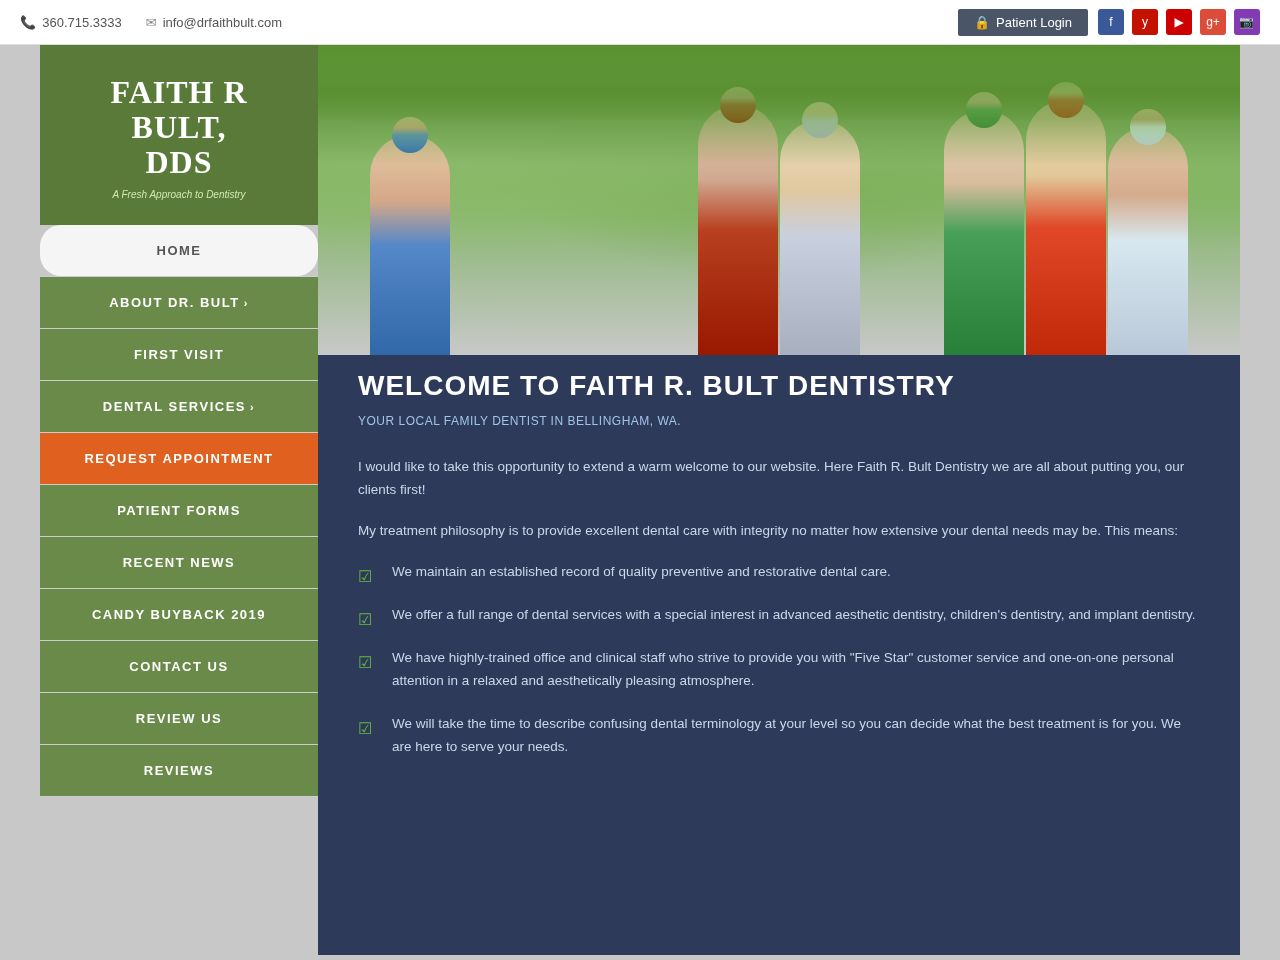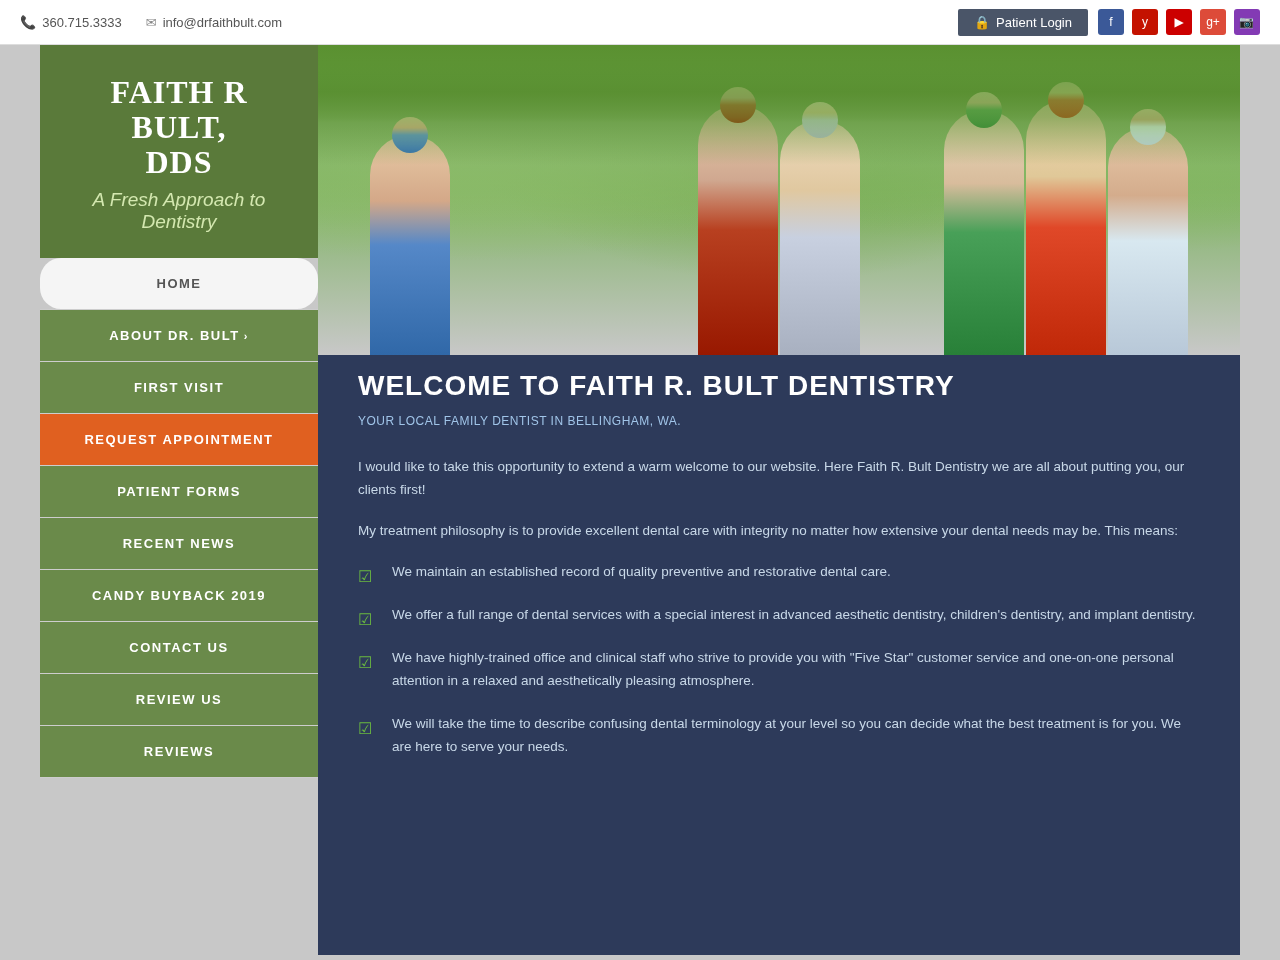--- a/index.html
+++ b/index.html
@@ -88,21 +88,21 @@
       font-size: 32px;
       font-weight: bold;
       color: #fff;
       font-family: 'Georgia', serif;
       line-height: 1.1;
       text-transform: uppercase;
       letter-spacing: 1px;
     }
     .logo-subtitle {
       color: #d4e8b0;
-      font-size: 19px;
+      font-size: 10px;
       margin-top: 8px;
       font-style: italic;
     }
     .nav-menu {
       list-style: none;
     }
     .nav-item {
       border-bottom: 1px solid rgba(255,255,255,0.1);
     }
     .nav-link {
@@ -268,20 +268,23 @@
     </div>
     <ul class="nav-menu" id="nav-menu">
     <li class="nav-item">
           <a class="nav-link home" href="#">HOME</a>
         </li>
         <li class="nav-item">
           <a class="nav-link" href="#">ABOUT DR. BULT<span class="nav-arrow">›</span></a>
         </li>
         <li class="nav-item">
           <a class="nav-link" href="#">FIRST VISIT</a>
+        </li>
+        <li class="nav-item">
+          <a class="nav-link" href="#">DENTAL SERVICES<span class="nav-arrow">›</span></a>
         </li>
         <li class="nav-item">
           <a class="nav-link active" href="#">REQUEST APPOINTMENT</a>
         </li>
         <li class="nav-item">
           <a class="nav-link" href="#">PATIENT FORMS</a>
         </li>
         <li class="nav-item">
           <a class="nav-link" href="#">RECENT NEWS</a>
         </li>

